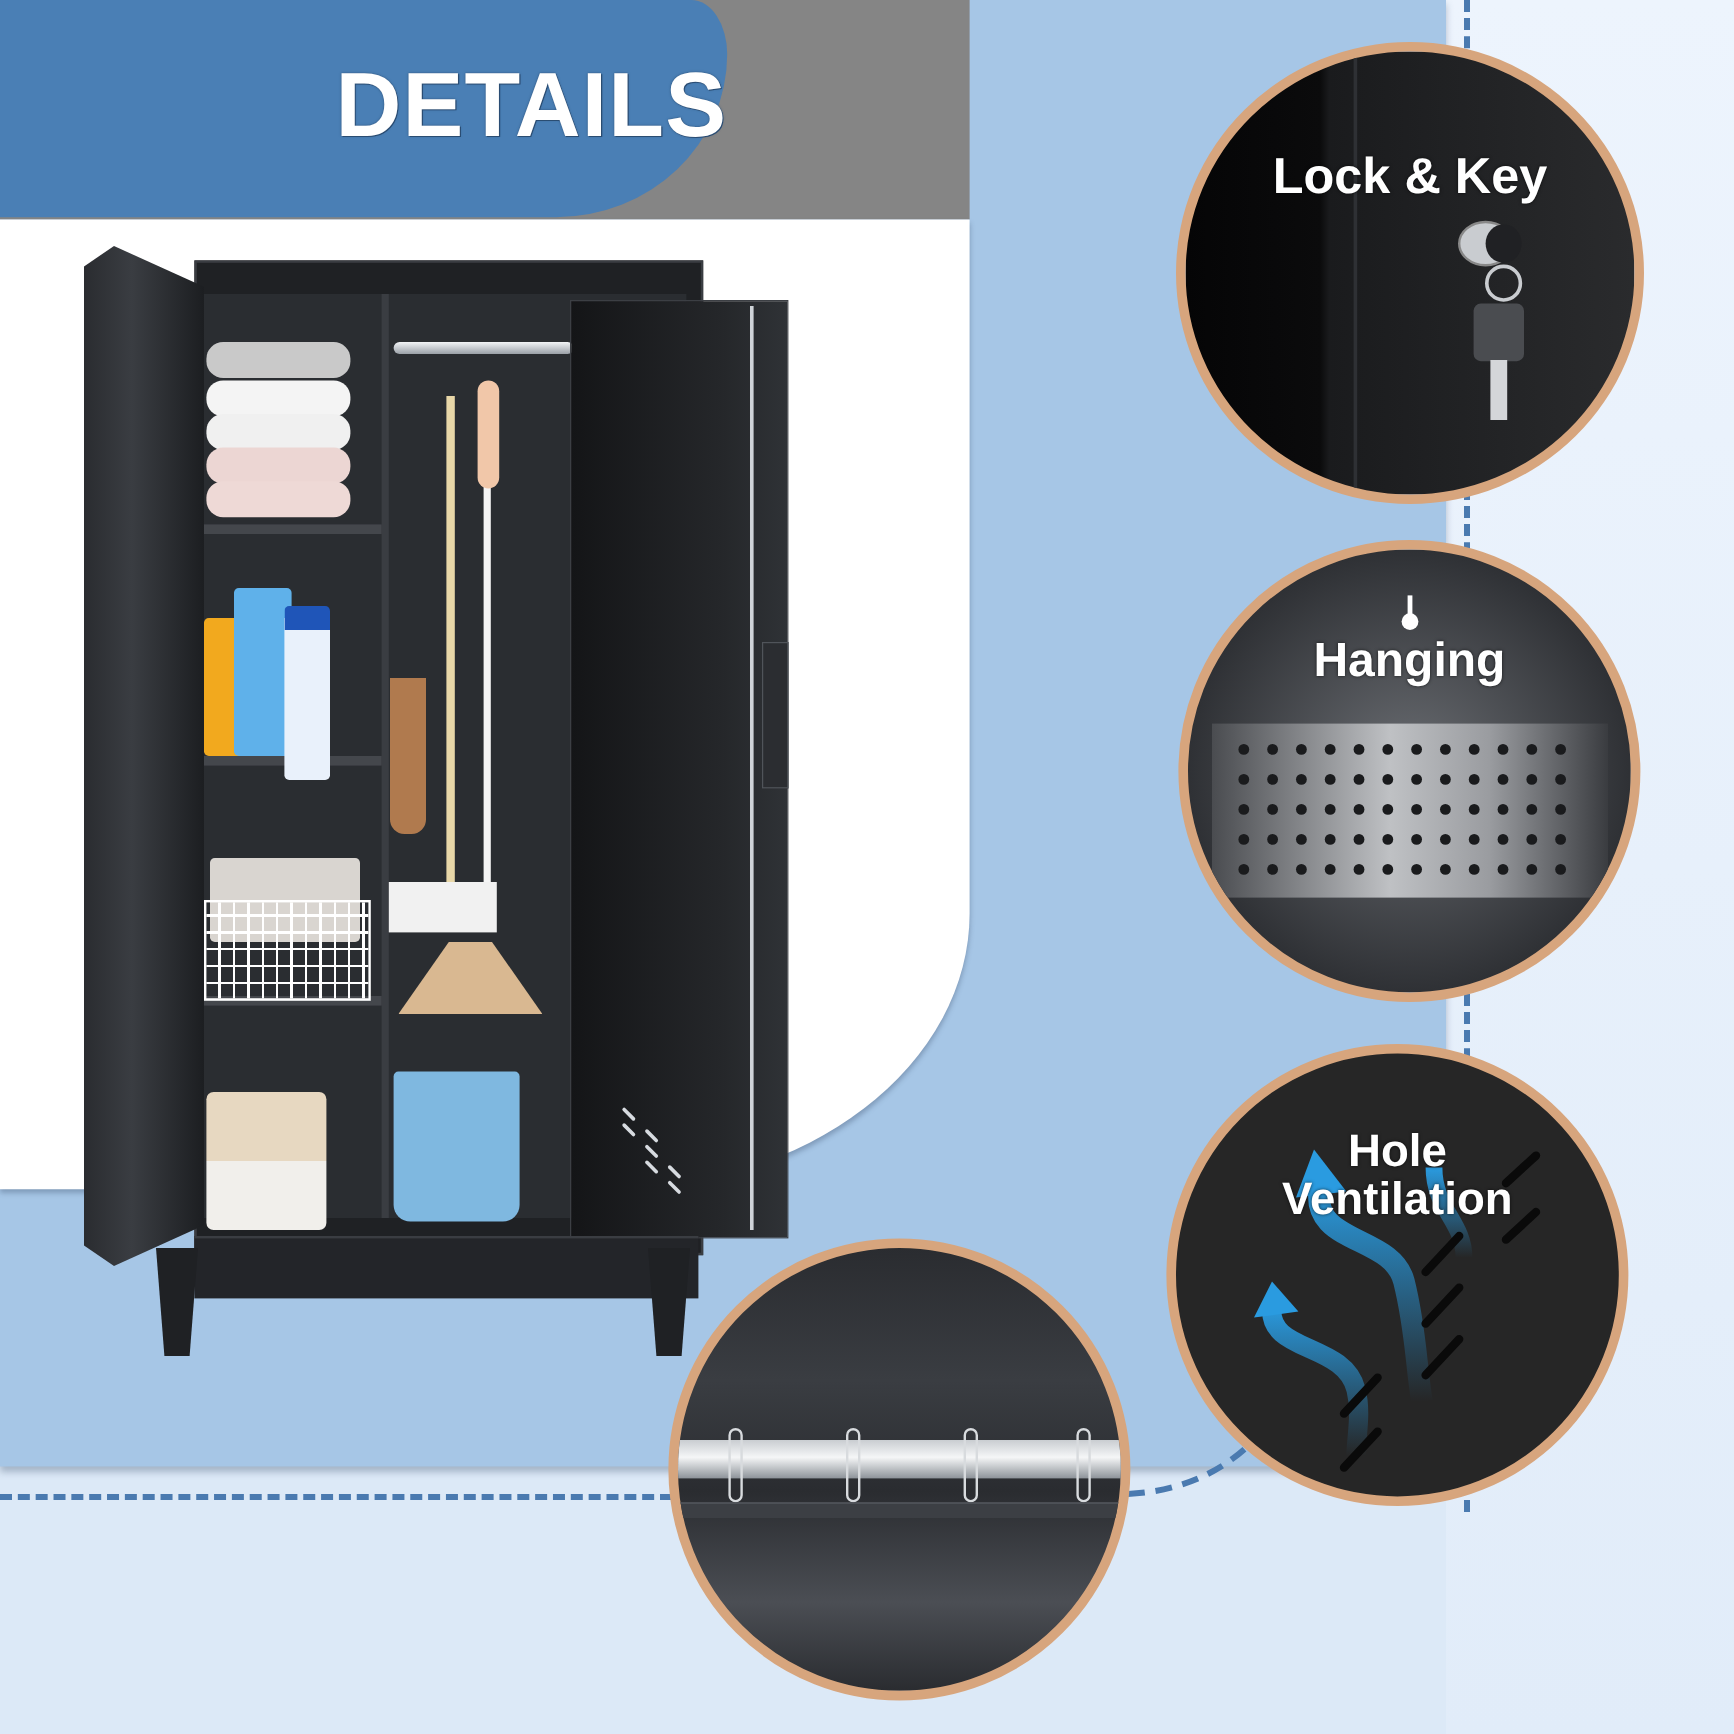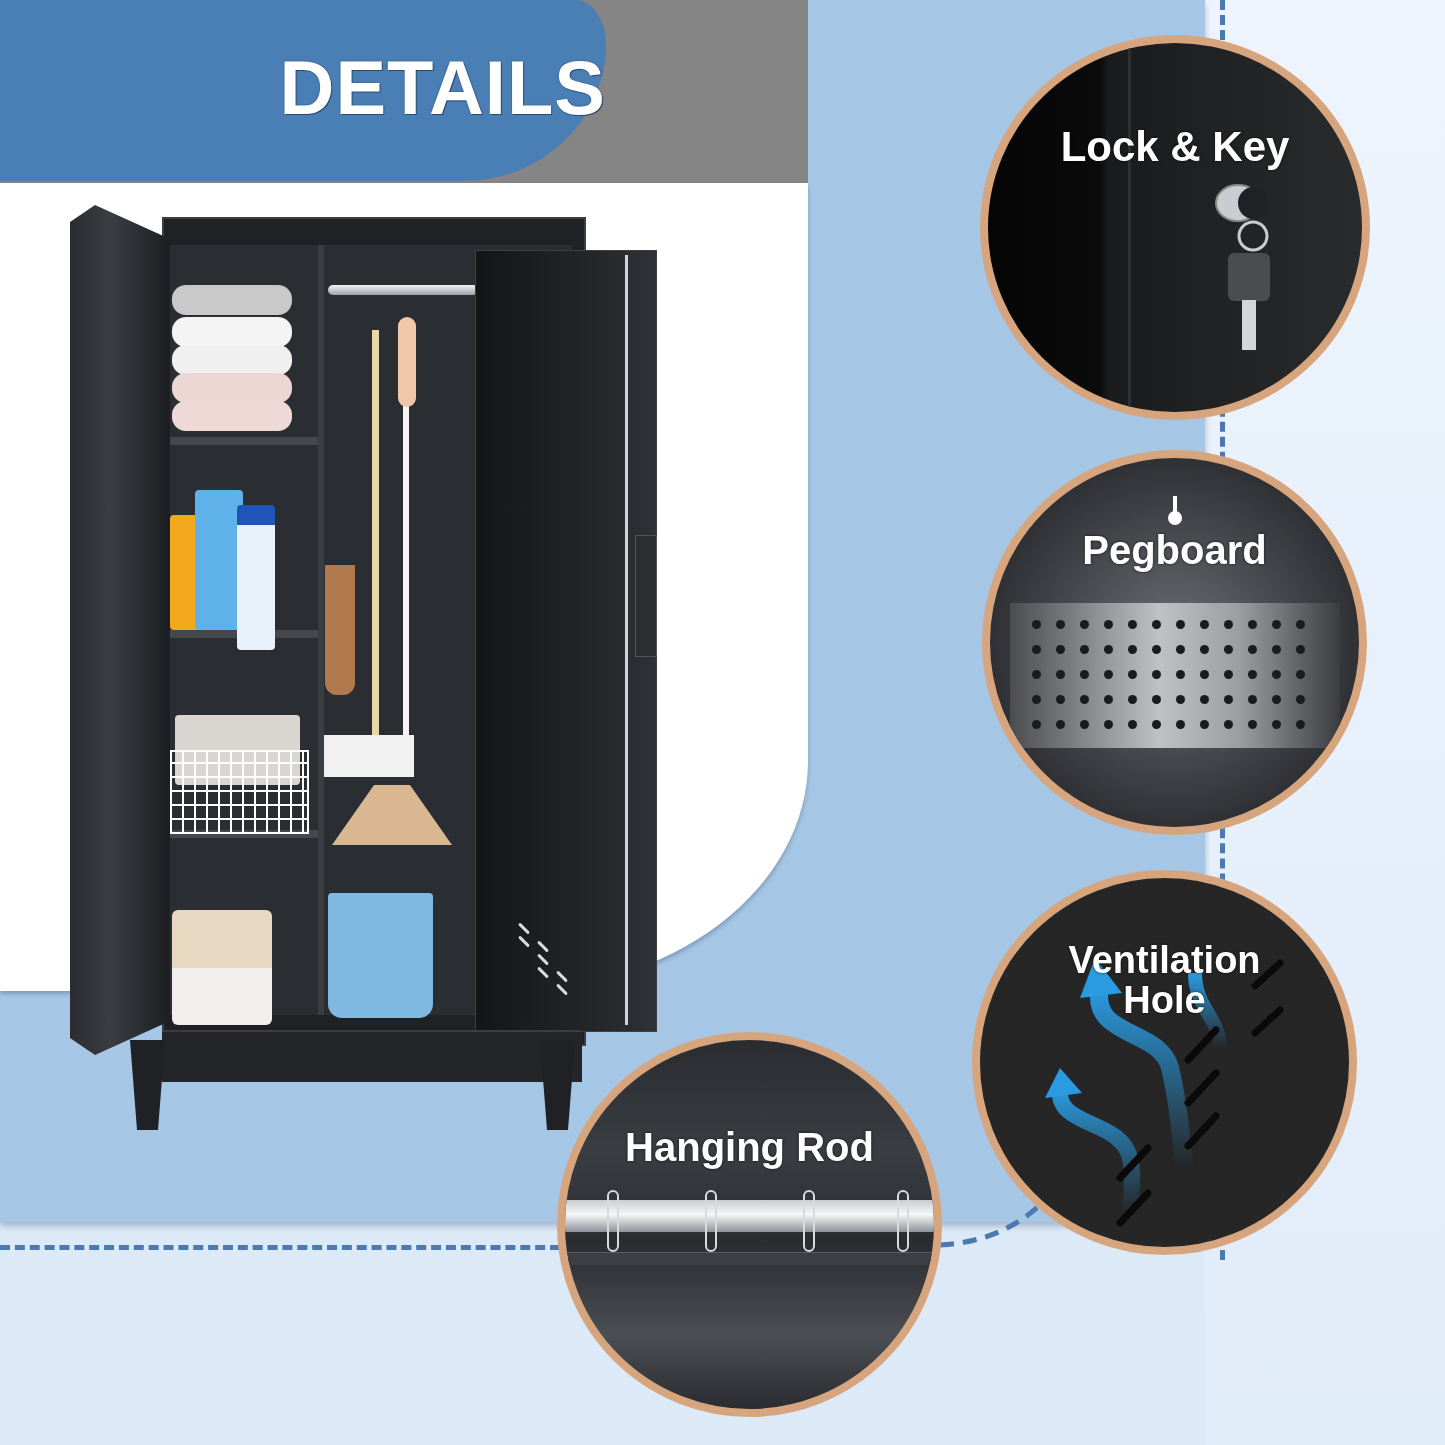--- a/index.html
+++ b/index.html
@@ -120,21 +120,21 @@
     <rect x="30" y="75" width="42" height="48" rx="6" fill="#4a4c50"></rect>
     <rect x="44" y="122" width="14" height="50" fill="#d4d6d9"></rect>
   </svg>
 </div>
 
 <div class="abs circle c-peg">
   <svg class="abs" style="left:177px;top:38px;" width="16" height="30" viewBox="0 0 16 30">
     <rect x="6" y="0" width="4" height="18" fill="#fff"></rect>
     <circle cx="8" cy="22" r="7" fill="#fff"></circle>
   </svg>
-  <div class="circle-label" style="top:70px;font-size:40px;">Pegboard</div>
+  <div class="circle-label" style="top:70px;font-size:40px;">Hanging</div>
   <div class="abs peg-panel">
     <div class="peg-hole" style="left:22px;top:17px"></div>
       <div class="peg-hole" style="left:46px;top:17px"></div>
       <div class="peg-hole" style="left:70px;top:17px"></div>
       <div class="peg-hole" style="left:94px;top:17px"></div>
       <div class="peg-hole" style="left:118px;top:17px"></div>
       <div class="peg-hole" style="left:142px;top:17px"></div>
       <div class="peg-hole" style="left:166px;top:17px"></div>
       <div class="peg-hole" style="left:190px;top:17px"></div>
       <div class="peg-hole" style="left:214px;top:17px"></div>
@@ -209,26 +209,25 @@
       <line x1="275" y1="108" x2="300" y2="85"></line>
       <line x1="275" y1="155" x2="300" y2="132"></line>
       <line x1="208" y1="182" x2="236" y2="152"></line>
       <line x1="208" y1="225" x2="236" y2="195"></line>
       <line x1="208" y1="268" x2="236" y2="238"></line>
       <line x1="140" y1="300" x2="168" y2="270"></line>
       <line x1="140" y1="345" x2="168" y2="315"></line>
     </g>
   </svg>
   <div class="circle-label" style="top:62px;font-size:38px;line-height:40px;">
+    <div>Hole</div>
     <div>Ventilation</div>
-    <div>Hole</div>
   </div>
 </div>
 
 <div class="abs circle c-rod">
-  <div class="circle-label" style="top:85px;font-size:40px;">Hanging Rod</div>
   <div class="abs rod-bar"></div>
   <div class="abs ring" style="left:42px;"></div>
   <div class="abs ring" style="left:140px;"></div>
   <div class="abs ring" style="left:238px;"></div>
   <div class="abs ring" style="left:332px;"></div>
   <div class="abs rail"></div>
 </div>
 
 </body></html>

